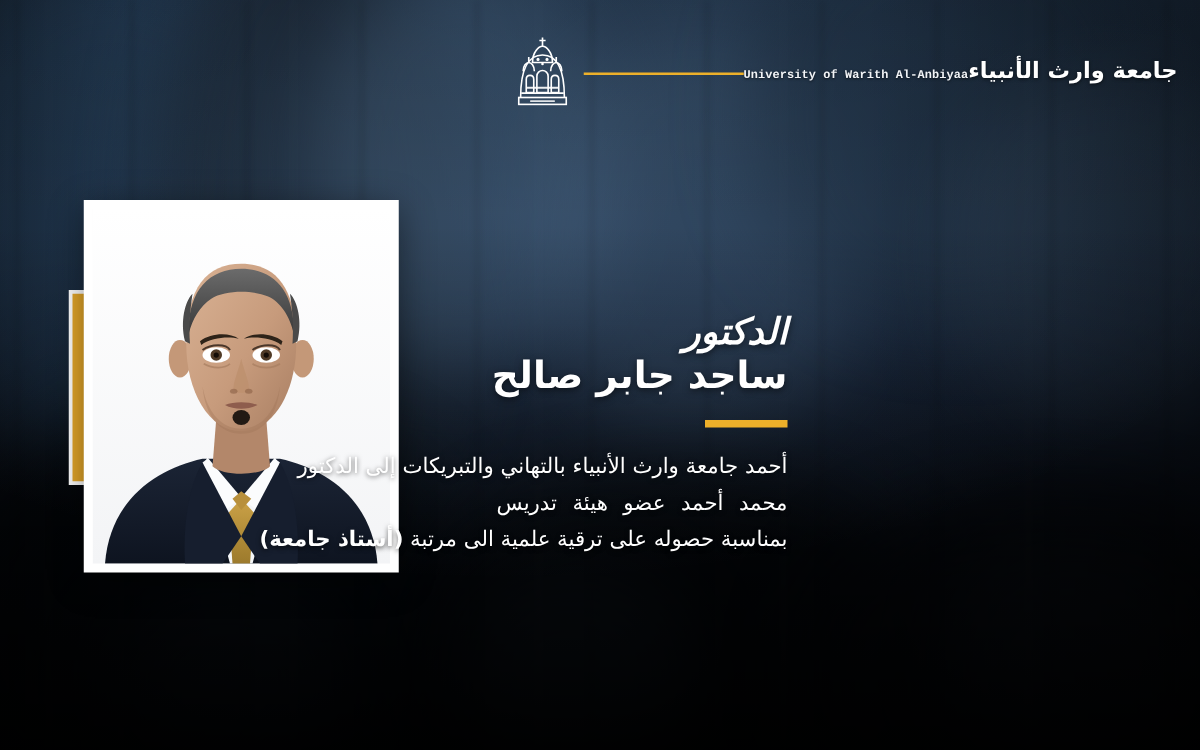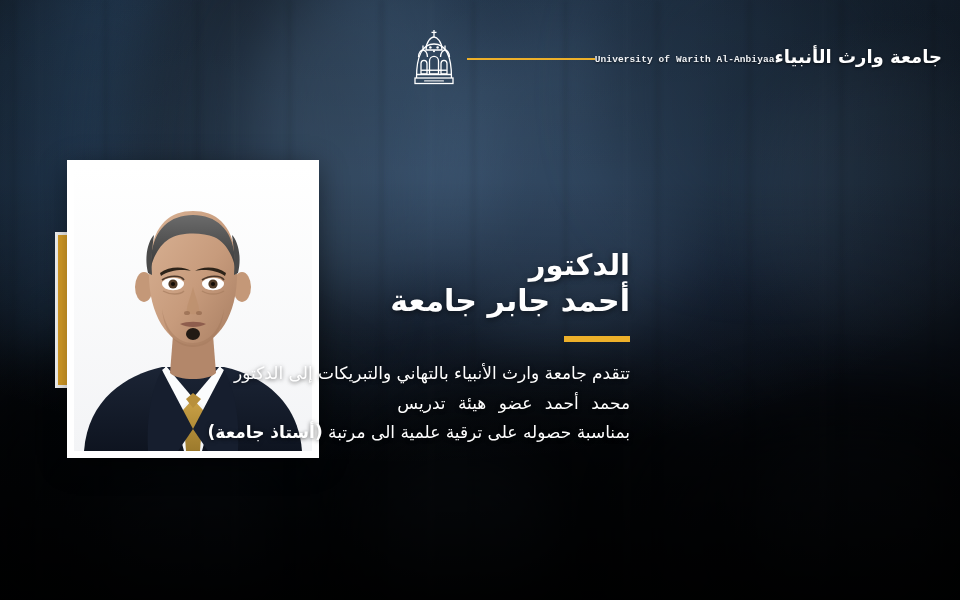--- a/index.html
+++ b/index.html
@@ -134,20 +134,21 @@
     color: #ffffff;
     font-size: 29px;
     font-weight: 700;
     line-height: 1.22;
     letter-spacing: .2px;
     text-shadow: 0 2px 6px rgba(0,0,0,.55);
     margin: 0;
   }
   .headline .lead {
     display: block;
+    font-style: italic;
   }
   .headline .person {
     display: block;
     font-size: 30px;
   }
   .rule-gold {
     width: 66px;
     height: 6px;
     background: #edb02a;
     margin: 16px 0 0 auto;
@@ -355,25 +356,25 @@
         <ellipse cx="119" cy="167" rx="7" ry="6" fill="#221a14"></ellipse>
 
         <path d="M88 142 C92 164 104 176 119 176 C134 176 146 164 150 142 C148 166 136 180 119 180 C102 180 90 166 88 142 Z" fill="#9d7456" opacity=".35"></path>
       </svg>
     </div>
   </div>
 
   <div class="copy">
     <h1 class="headline">
       <span class="lead">الدكتور</span>
-      <span class="person">أحمد جابر جامعة</span>
+      <span class="person">ساجد جابر صالح</span>
     </h1>
 
     <div class="rule-gold"></div>
 
     <div class="body-copy">
-      <p>تتقدم جامعة وارث الأنبياء بالتهاني والتبريكات إلى الدكتور</p>
+      <p>أحمد جامعة وارث الأنبياء بالتهاني والتبريكات إلى الدكتور</p>
       <p class="spaced">محمد أحمد عضو هيئة تدريس</p>
       <p><span>بمناسبة حصوله على ترقية علمية الى مرتبة </span><b>(أستاذ جامعة)</b></p>
     </div>
   </div>
 
 </div>
 
 </body></html>

